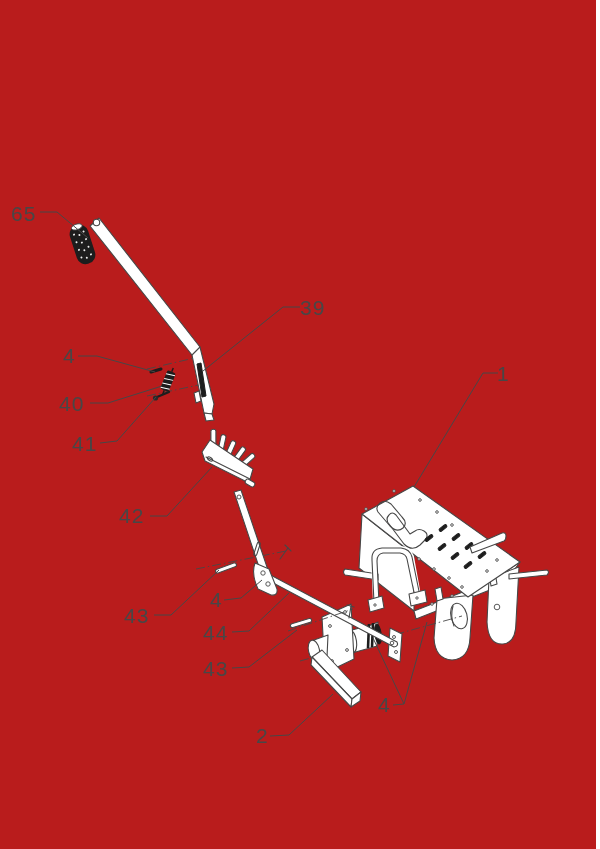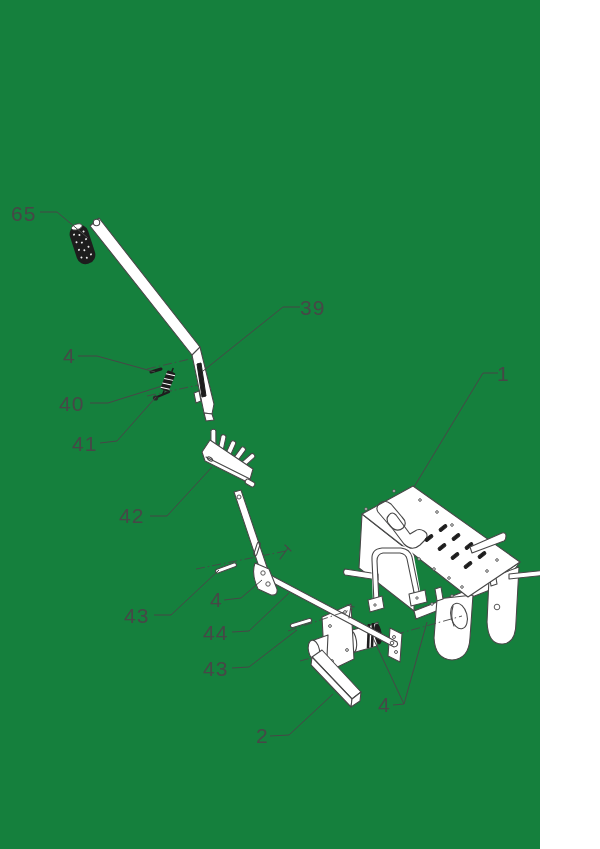--- a/index.html
+++ b/index.html
@@ -1,19 +1,19 @@
 <!DOCTYPE html>
 <html><head>
 <meta charset="utf-8">
 <style>
   html,body{margin:0;padding:0;background:#ffffff;}
   .page{
     position:relative;
-    width:540px;height:849px;
-    background:#15803d;
+    width:596px;height:849px;
+    background:#b91c1c;
     font-family:"Liberation Sans", sans-serif;
     overflow:hidden;
     text-decoration:underline;
   }
   svg{display:block;}
   text.callout{
     font-family:"Liberation Sans", sans-serif;
     font-size:21px;
     font-weight:400;
     fill:#474747;

